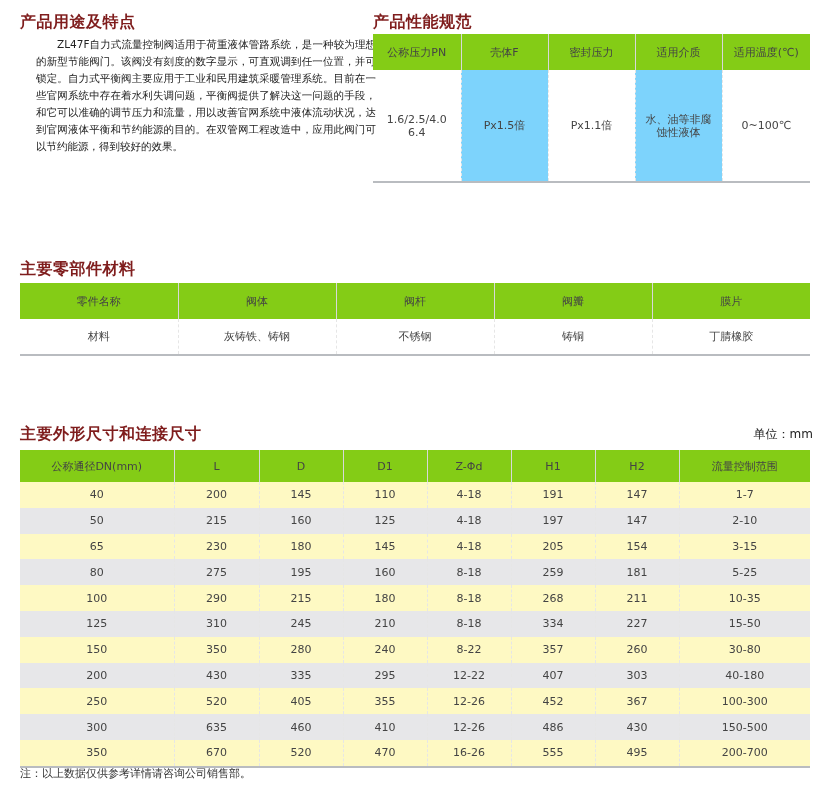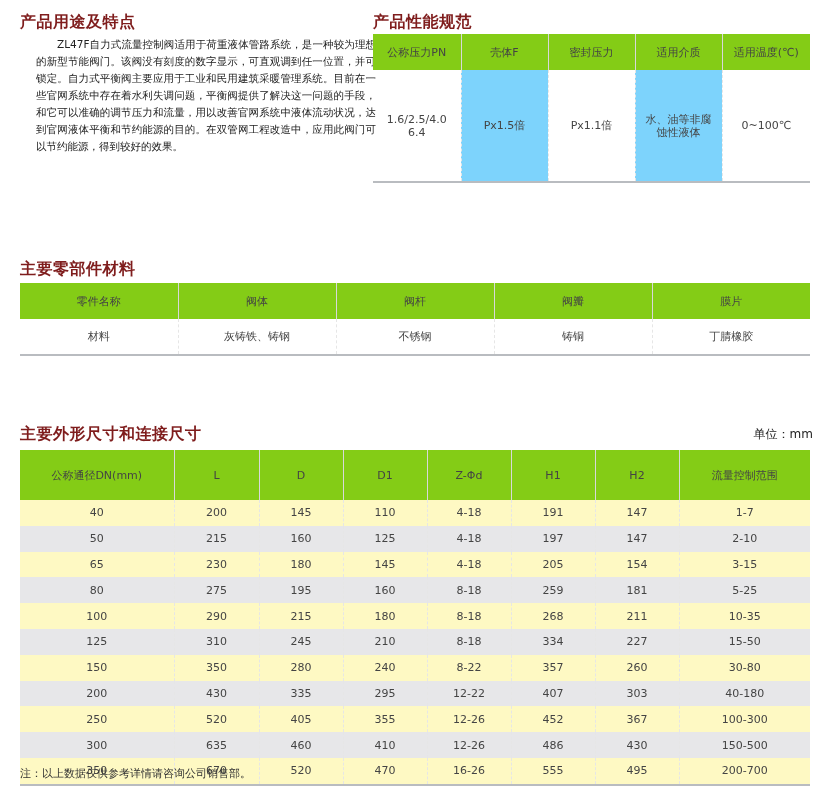--- a/index.html
+++ b/index.html
@@ -18,21 +18,21 @@
     #spec { left:373px; top:34px; width:437px; border-bottom:2px solid #b9bcc0; }
     #spec th { height:36px; }
     #spec td { height:111px; line-height:13px; }
     #spec td.shade { background:#7dd3fc; }
     
     #mat { left:20px; top:283px; width:790px; border-bottom:2px solid #b9bcc0; }
     #mat th { height:36px; }
     #mat td { height:35px; background:#fff; }
     
     #dim { left:20px; top:450px; width:790px; border-bottom:2px solid #b9bcc0; }
-    #dim th { height:50px; }
+    #dim th { height:32px; }
     #dim td { height:25.8px; }
     #dim tr.odd td { background:#fef9c3; }
     #dim tr.even td { background:#e7e7e9; }
     .unit { position:absolute; right:14px; top:426px; font-size:12px; color:#222; }
     .note { position:absolute; left:20px; top:766px; font-size:11px; color:#333; }
   </style>
 </head>
 <body>
 
 <div class="title" style="left:20px;top:12px;">产品用途及特点</div>

